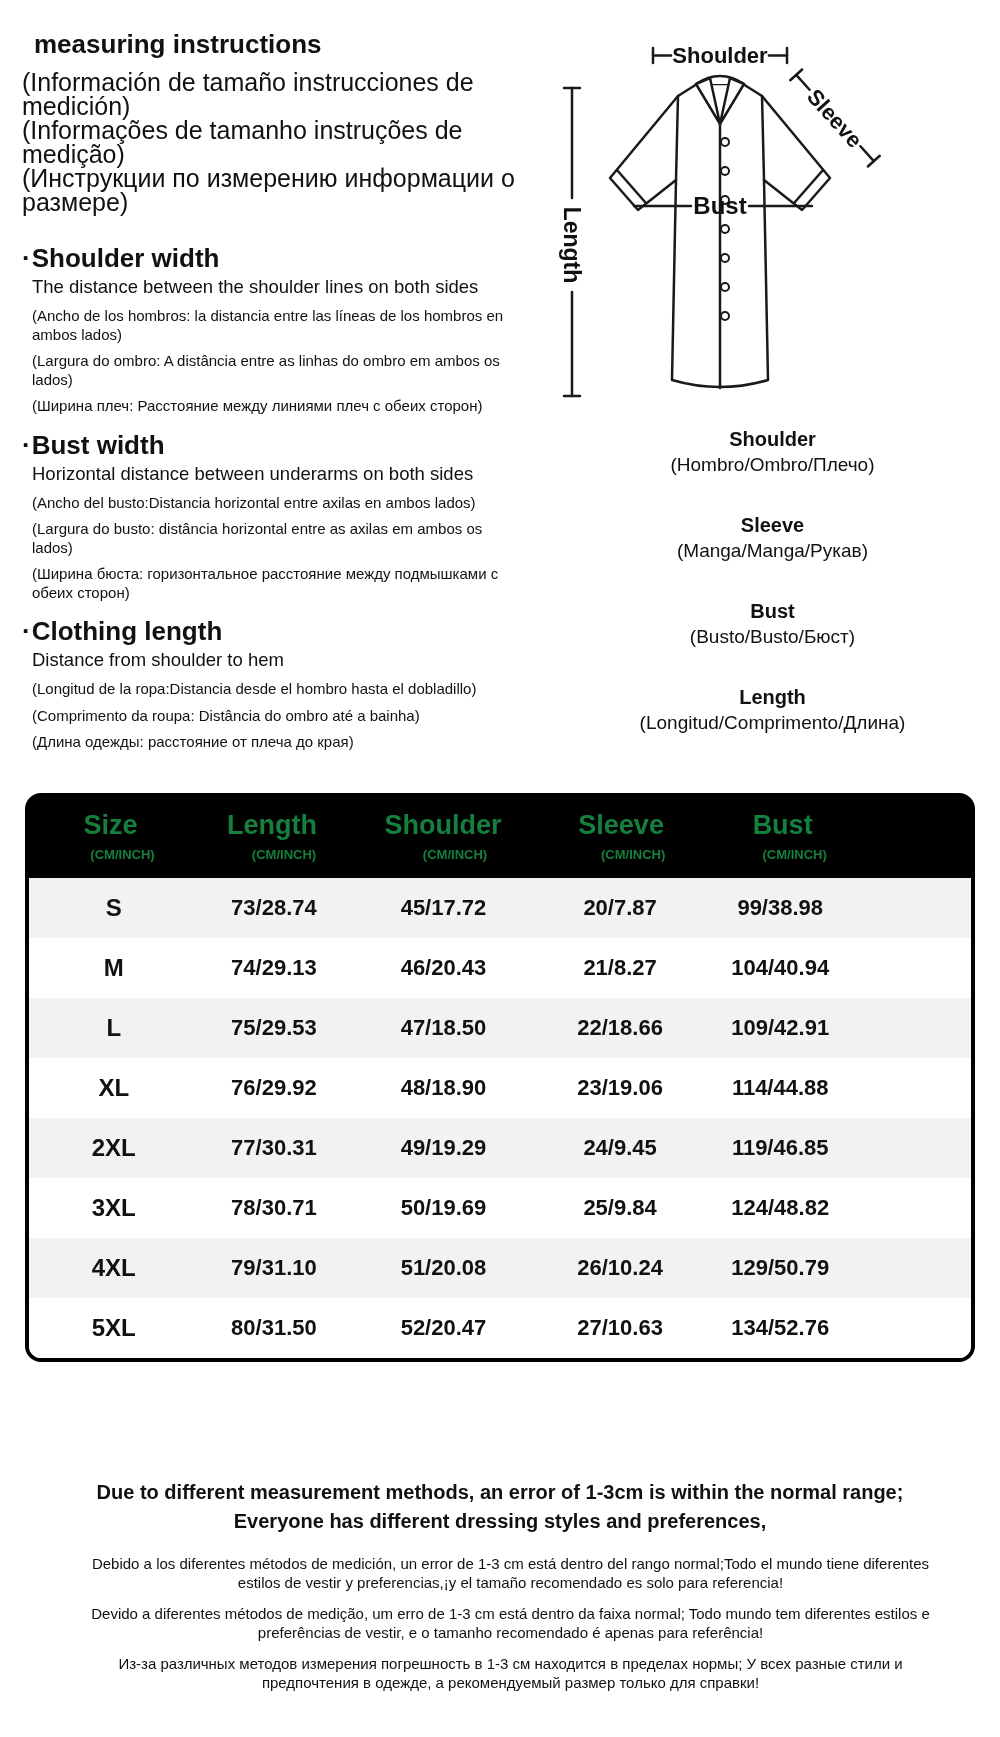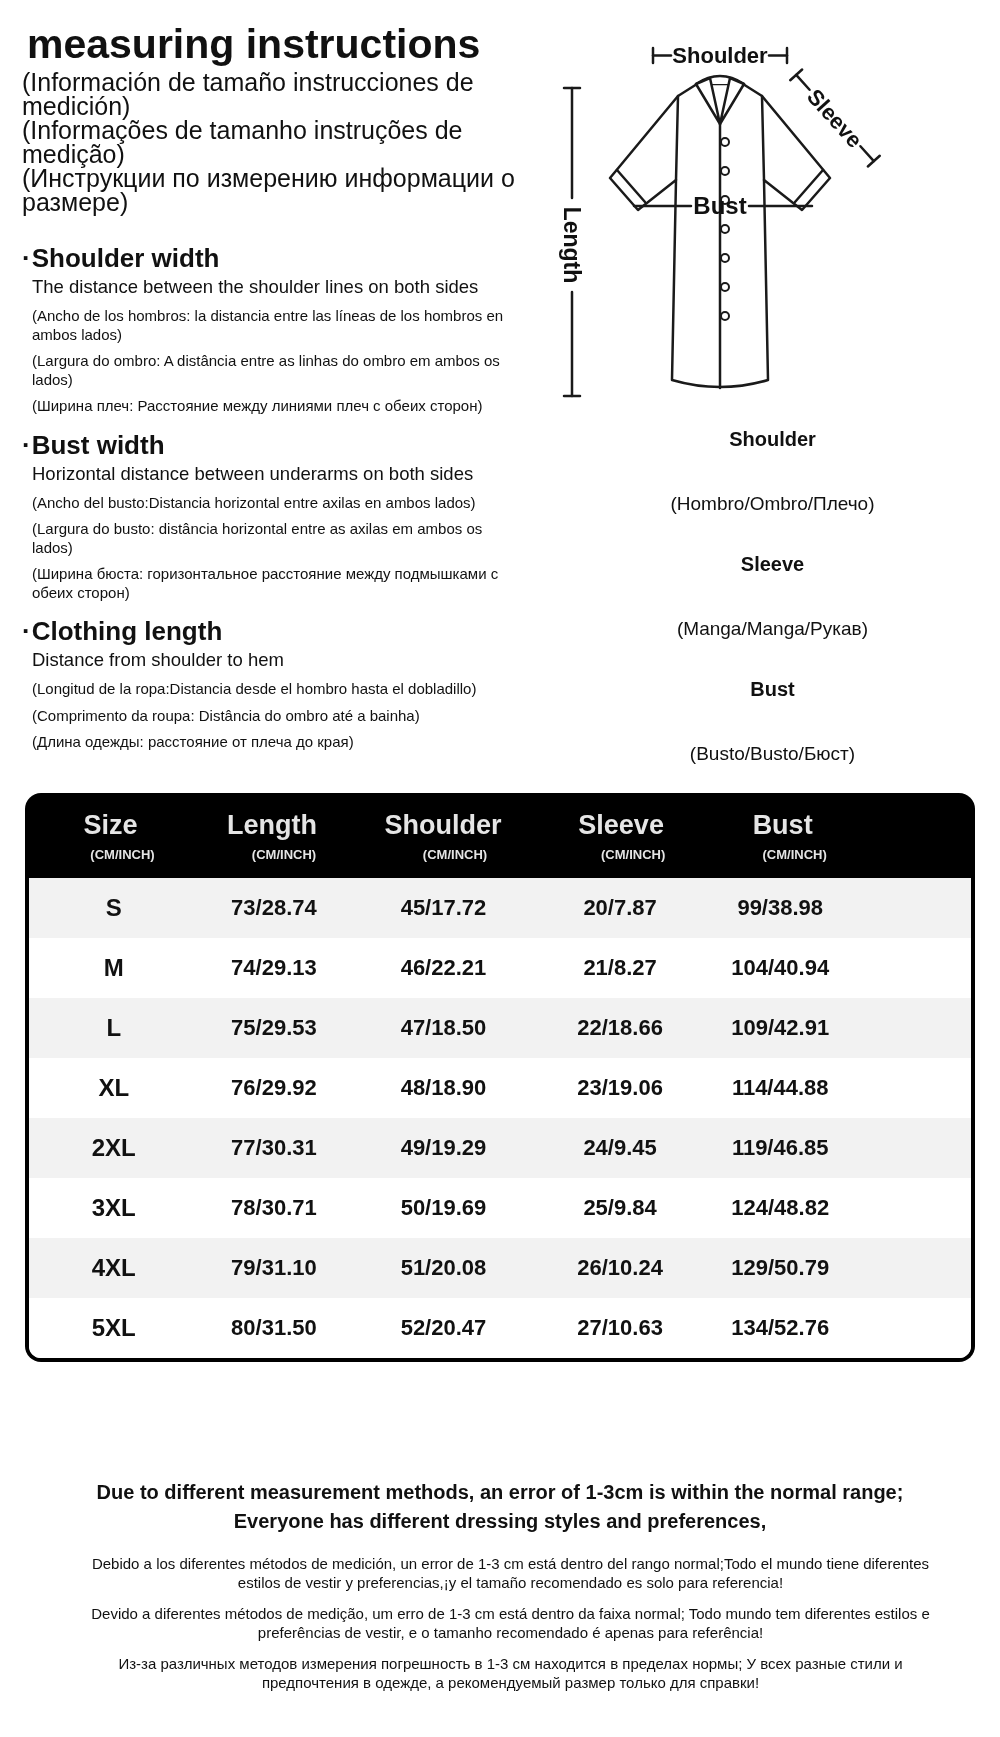--- a/index.html
+++ b/index.html
@@ -4,39 +4,39 @@
 <style>
   html,body{margin:0;padding:0;}
   body{
     width:1000px;height:1737px;position:relative;overflow:hidden;
     background:#ffffff;color:#111;
     font-family:"Liberation Sans", sans-serif;
   }
   
   .left-col{position:absolute;left:22px;top:24px;width:530px;}
   .page-title{font-size:56px;font-weight:700;line-height:66px;letter-spacing:-2px;margin:0;}
-  .page-subtitle{font-size:41px;font-weight:700;line-height:40px;margin:0 0 6px 5px;}
+  .page-subtitle{font-size:26px;font-weight:700;line-height:40px;margin:0 0 6px 12px;}
   .title-tr{font-size:25px;line-height:24px;}
   .section{margin-top:28px;}
   .section.tight{margin-top:13px;}
   .sec-head{font-size:26px;font-weight:700;line-height:32px;}
   .sec-head .bullet{font-weight:700;margin-right:1px;}
   .sec-desc{font-size:18.5px;line-height:24px;margin:1px 0 0 10px;}
   .sec-tr{font-size:15px;line-height:18.5px;margin:8px 0 0 10px;width:482px;}
   
   .right-col{position:absolute;left:550px;top:30px;width:445px;}
   .shirt-svg{display:block;width:440px;height:385px;}
   .legend{margin-top:12px;text-align:center;}
   .legend-item{margin-bottom:36px;}
   .legend-term{font-size:20px;font-weight:700;line-height:25px;}
-  .legend-tr{font-size:19px;line-height:25px;margin-top:39px;}
+  .legend-tr{font-size:19px;line-height:25px;}
   
   .size-table{position:absolute;left:25px;top:793px;width:950px;}
   .thead{
-    background:#000;border-radius:16px 16px 0 0;color:#e5e5e5;
+    background:#000;border-radius:16px 16px 0 0;color:#15803d;
     display:grid;grid-template-columns:18% 16% 20% 17.5% 16.5%;
     padding:17px 0 15px 0;
   }
   .th{text-align:center;}
   .th .name{display:block;font-size:27px;font-weight:700;line-height:30px;}
   .th .unit{display:block;font-size:13px;font-weight:700;line-height:16px;margin-top:7px;padding-left:24px;}
   .tbody{border:4px solid #000;border-top:none;border-radius:0 0 16px 16px;overflow:hidden;background:#fff;}
   .trow{
     display:grid;grid-template-columns:18% 16% 20% 17.5% 16.5%;
     height:60px;align-items:center;text-align:center;
@@ -187,21 +187,21 @@
     <div class="trow stripe">
       <div class="size-cell">S</div>
       <div>73/28.74</div>
       <div>45/17.72</div>
       <div>20/7.87</div>
       <div>99/38.98</div>
     </div>
     <div class="trow">
       <div class="size-cell">M</div>
       <div>74/29.13</div>
-      <div>46/22.21</div>
+      <div>46/20.43</div>
       <div>21/8.27</div>
       <div>104/40.94</div>
     </div>
     <div class="trow stripe">
       <div class="size-cell">L</div>
       <div>75/29.53</div>
       <div>47/18.50</div>
       <div>22/18.66</div>
       <div>109/42.91</div>
     </div>

